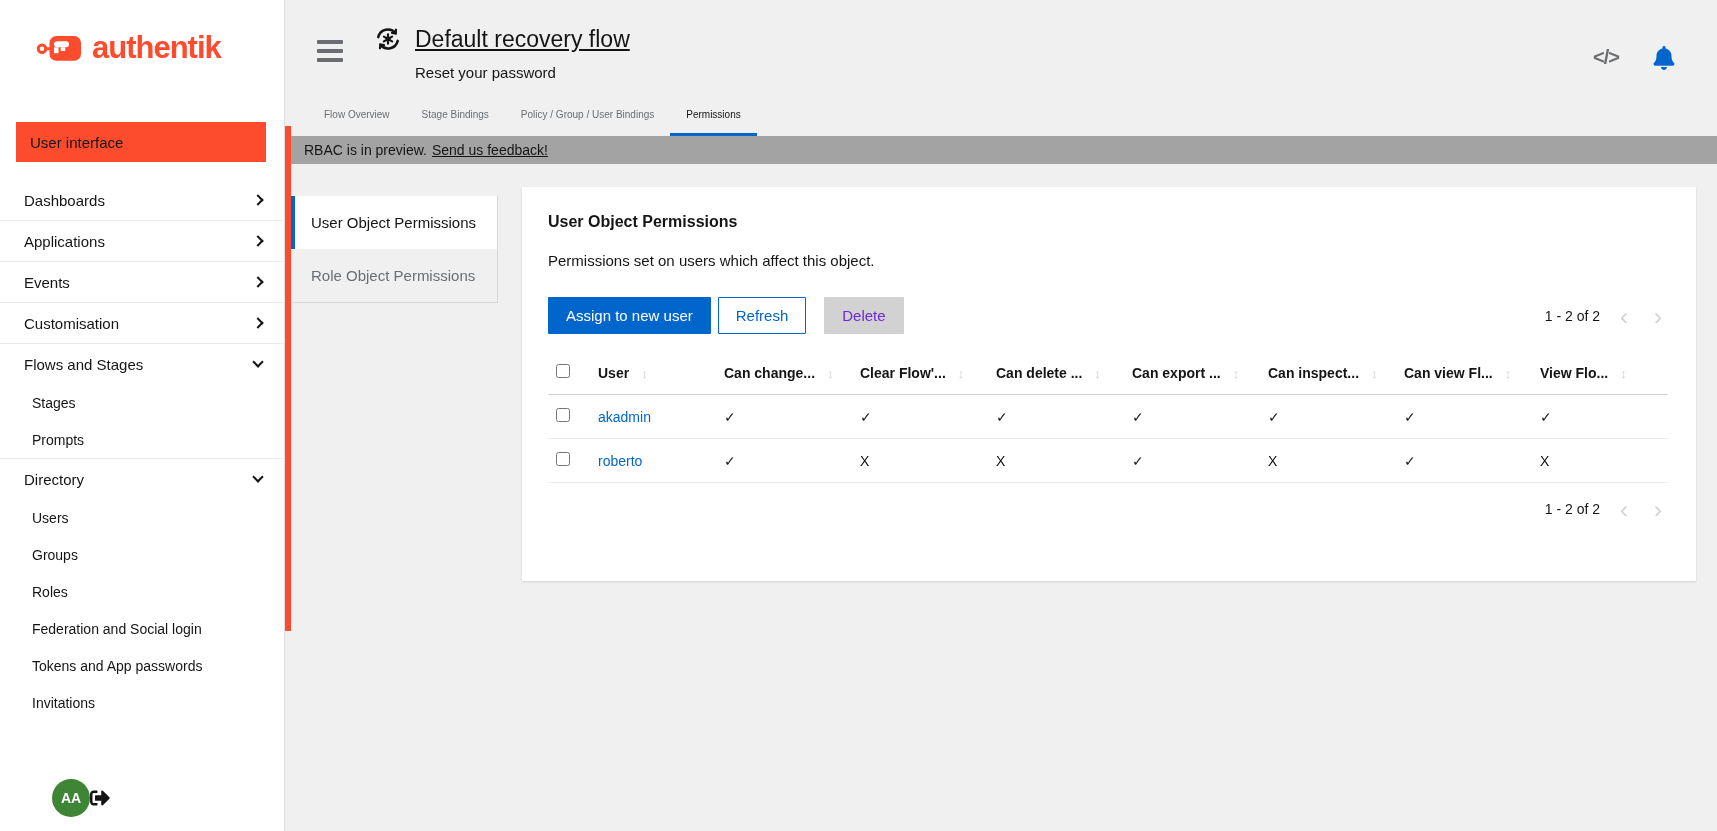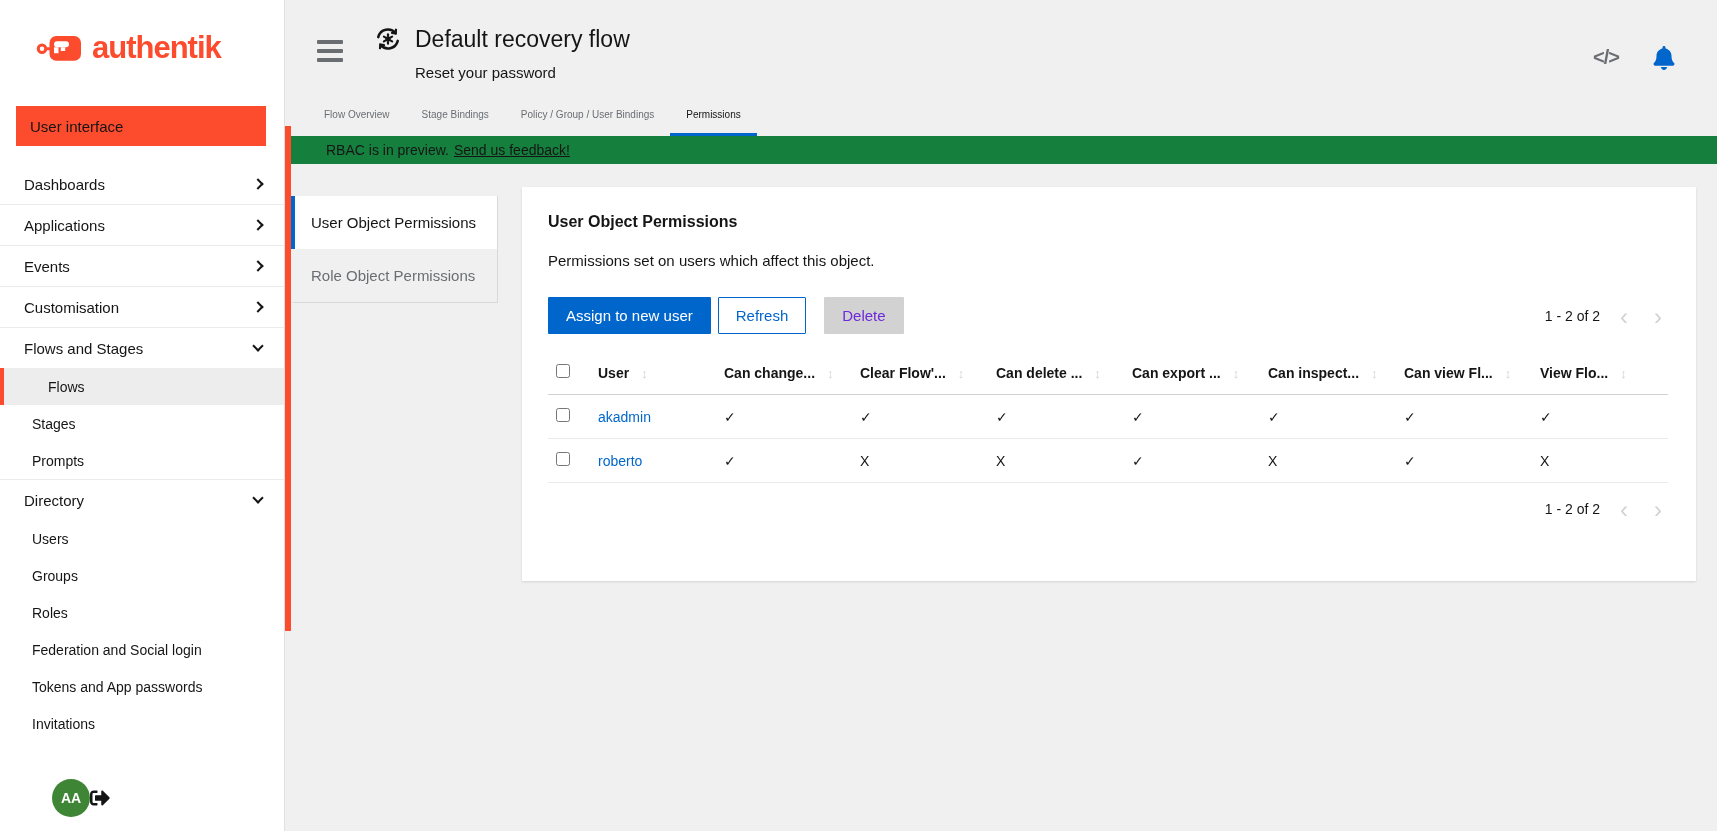--- a/index.html
+++ b/index.html
@@ -17,21 +17,21 @@
     position:absolute; left:0; top:0; width:285px; height:831px;
     background:#ffffff; z-index:2; border-right:1px solid #e0e0e0;
   }
   .accent-stripe {
     position:absolute; left:285px; top:126px; width:6px; height:505px;
     background:#fd4b2d; z-index:3;
   }
   .logo-row { display:flex; align-items:center; gap:8px; padding:30px 0 0 36px; }
   .logo-word { color:#fd4b2d; font-size:31px; font-weight:700; letter-spacing:-1px; }
   .ui-item {
-    margin:40px 18px 0 16px; height:40px; background:#fd4b2d; color:#151515;
+    margin:56px 18px 0 16px; height:40px; background:#fd4b2d; color:#151515;
     display:flex; align-items:center; padding-left:14px; font-size:15px; cursor:pointer;
   }
   .nav { margin-top:18px; }
   .nav-group { border-top:1px solid #ebebeb; }
   .nav-group:first-child { border-top:none; }
   .nav-item {
     height:40px; display:flex; align-items:center; justify-content:space-between;
     padding:0 22px 0 24px; font-size:15px; cursor:pointer;
   }
   .nav-sub {
@@ -55,34 +55,34 @@
   .signout { cursor:pointer; display:flex; }
 
   
   .main { margin-left:291px; height:831px; display:flex; flex-direction:column; }
 
   .topbar { display:flex; padding:24px 42px 0 26px; }
   .hamburger { margin-top:16px; cursor:pointer; }
   .hamburger span { display:block; width:26px; height:4px; background:#6a6e73; border-radius:1px; margin-bottom:5px; }
   .title-wrap { margin-left:30px; }
   .title-row { display:flex; align-items:center; gap:12px; }
-  .page-title { font-size:23px; font-weight:500; }
+  .page-title { font-size:23px; font-weight:500;text-decoration:underline; }
   .subtitle { font-size:15px; margin-top:10px; margin-left:42px; }
   .top-icons { margin-left:auto; display:flex; align-items:center; gap:34px; margin-top:10px; }
   .code-icon { font-size:20px; font-weight:700; color:#6a6e73; letter-spacing:-1px; cursor:pointer; }
   .bell { cursor:pointer; display:flex; }
 
   .tabbar { display:flex; padding-left:17px; margin-top:14px; }
   .tab {
     padding:0 16px; height:41px; display:flex; align-items:center;
     font-size:10px; color:#6a6e73; cursor:pointer; border-bottom:3px solid transparent;
   }
   .tab.active { color:#151515; border-bottom-color:#0066cc; }
 
-  .banner { background:#15803d; height:28px; display:flex; align-items:center; padding-left:35px; font-size:14px; gap:5px; }
+  .banner { background:#a3a3a3; height:28px; display:flex; align-items:center; padding-left:13px; font-size:14px; gap:5px; }
   .banner a { color:#151515; text-decoration:underline; cursor:pointer; }
 
   .content { display:flex; align-items:flex-start; padding:23px 21px 0 0; flex:1; }
   .vtabs { width:207px; flex-shrink:0; margin-top:9px; }
   .vtab {
     padding:18px 16px; font-size:15px; color:#6a6e73; cursor:pointer;
     border-left:4px solid transparent; border-right:1px solid #d8d8d8;
   }
   .vtab.active { background:#fff; border-left-color:#0066cc; color:#151515; }
   .vtab.inactive { border-bottom:1px solid #d8d8d8; }
@@ -154,21 +154,20 @@
       <div class="nav-item">
         <span>Customisation</span>
         <span class="chev right"></span>
       </div>
     </div>
     <div class="nav-group">
       <div class="nav-item">
         <span>Flows and Stages</span>
         <span class="chev down"></span>
       </div>
-      <div class="nav-sub selected">Flows</div>
       <div class="nav-sub">Stages</div>
       <div class="nav-sub">Prompts</div>
     </div>
     <div class="nav-group">
       <div class="nav-item">
         <span>Directory</span>
         <span class="chev down"></span>
       </div>
       <div class="nav-sub">Users</div>
       <div class="nav-sub">Groups</div>

